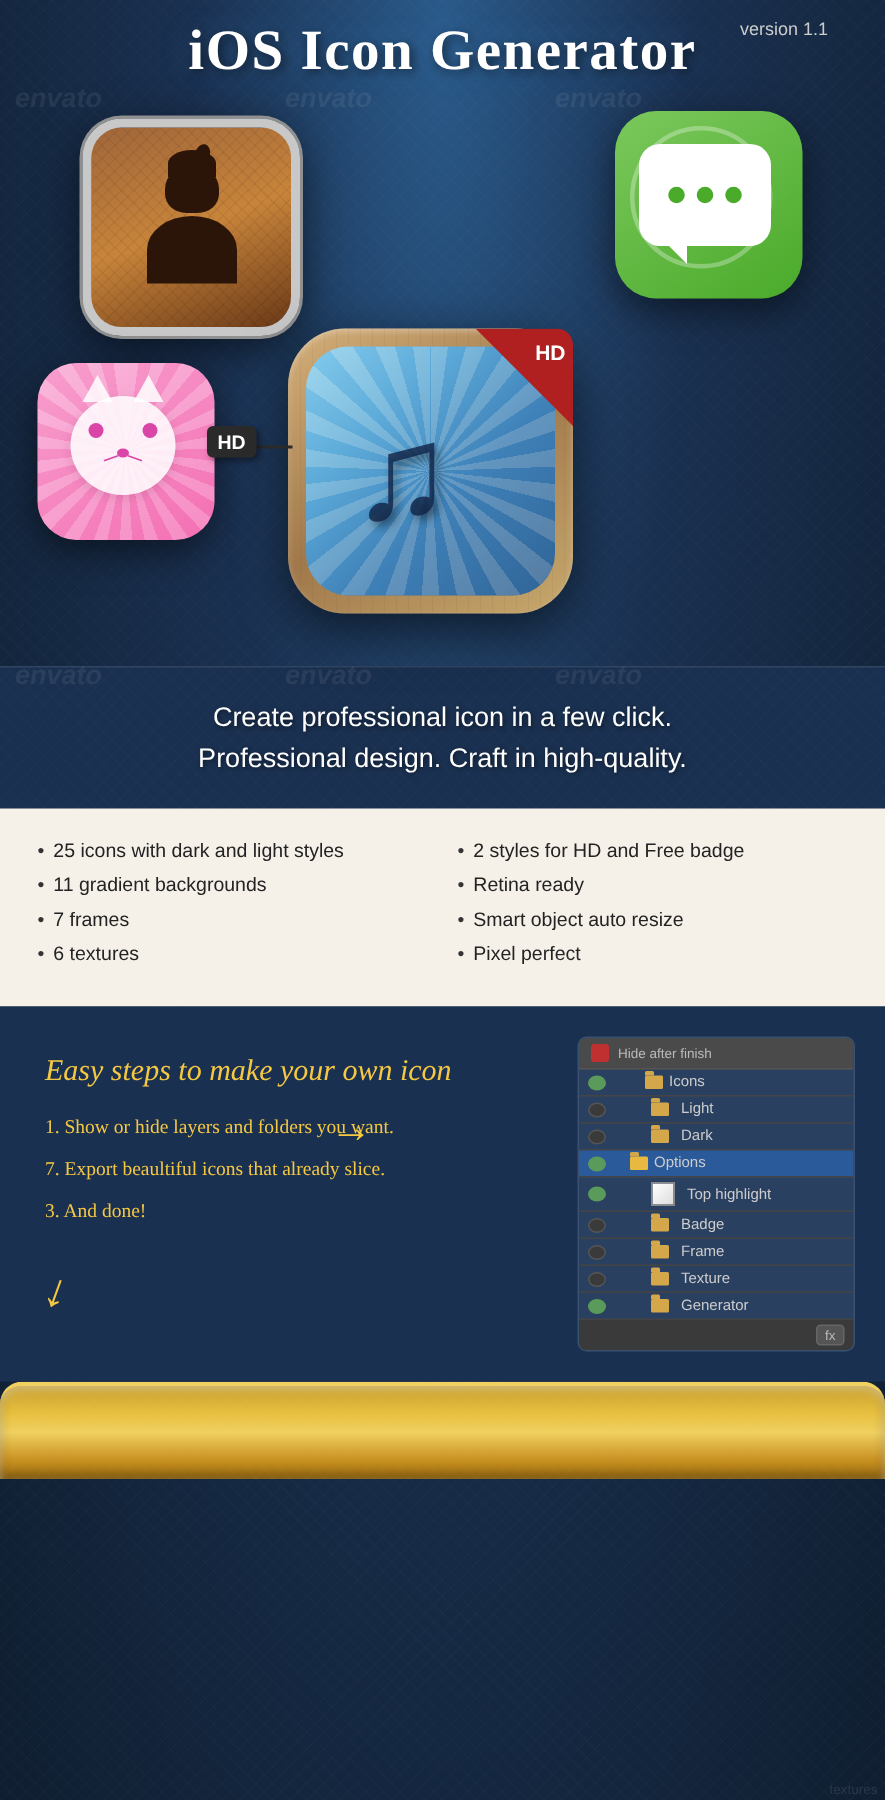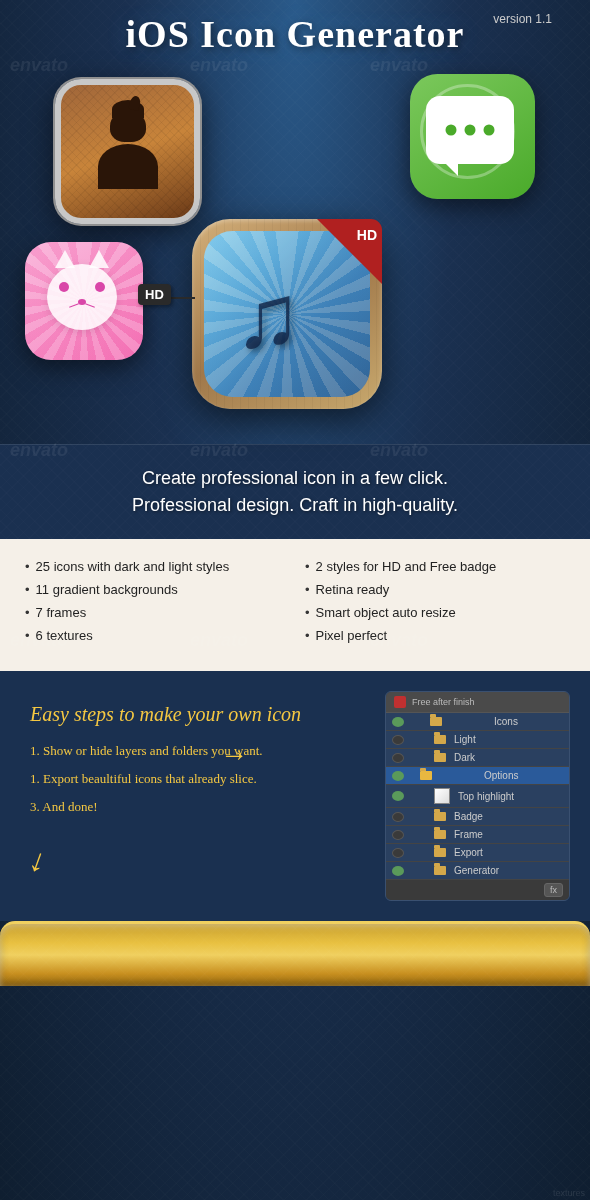--- a/index.html
+++ b/index.html
@@ -255,21 +255,20 @@
       height: 16px;
       background: white;
       border: 1px solid #888;
       flex-shrink: 0;
     }
 
     .layer-name {
       flex: 1;
       font-size: 10px;
       color: #ccc;
-      margin-left: 48px;
     }
 
     .layer-row.selected {
       background: #2a5a9a;
     }
 
     
     .bottom-bar {
       height: 65px;
       background: linear-gradient(180deg, #c8a030 0%, #e8c040 30%, #f0d060 50%, #c89020 80%, #a07010 100%);
@@ -456,34 +455,34 @@
         <span class="bullet">•</span>
         <span>Pixel perfect</span>
       </div>
     </div>
   </div>
 
   <div class="steps-section">
     <div class="steps-left">
       <div class="steps-title">Easy steps to make your own icon</div>
       <div class="step-item">1. Show or hide layers and folders you want.</div>
-      <div class="step-item">1. Export beaultiful icons that already slice.</div>
+      <div class="step-item">7. Export beaultiful icons that already slice.</div>
       <div class="step-item">3. And done!</div>
       
       <div style="margin-top:15px;color:#f5c842;font-size:32px;font-family:'Comic Sans MS',cursive;transform:rotate(20deg);display:inline-block;">↓</div>
     </div>
 
     <div style="position:absolute;left:220px;top:65px;color:#f5c842;font-size:28px;">→</div>
 
     <div class="steps-right">
 
       <div class="layer-panel-header">
 
         <div style="width:12px;height:12px;background:#c03030;border-radius:2px;flex-shrink:0;"></div>
-        <span style="font-size:9px;color:#bbb;">Free after finish</span>
+        <span style="font-size:9px;color:#bbb;">Hide after finish</span>
       </div>
 
       <div class="layer-row">
         <div class="layer-eye" style="background:#5a9a5a;"></div>
         <div style="width:8px;"></div>
         <div class="layer-folder layer-indent-1"></div>
         <span class="layer-name">Icons</span>
       </div>
       <div class="layer-row">
         <div class="layer-eye off"></div>
@@ -530,21 +529,21 @@
           <div class="layer-folder"></div>
         </div>
         <span class="layer-name" style="margin-left:4px;">Frame</span>
       </div>
       <div class="layer-row">
         <div class="layer-eye off"></div>
         <div style="width:8px;"></div>
         <div style="margin-left:14px;">
           <div class="layer-folder"></div>
         </div>
-        <span class="layer-name" style="margin-left:4px;">Export</span>
+        <span class="layer-name" style="margin-left:4px;">Texture</span>
       </div>
       <div class="layer-row">
         <div class="layer-eye" style="background:#5a9a5a;"></div>
         <div style="width:8px;"></div>
         <div style="margin-left:14px;">
           <div class="layer-folder"></div>
         </div>
         <span class="layer-name" style="margin-left:4px;">Generator</span>
       </div>
 

